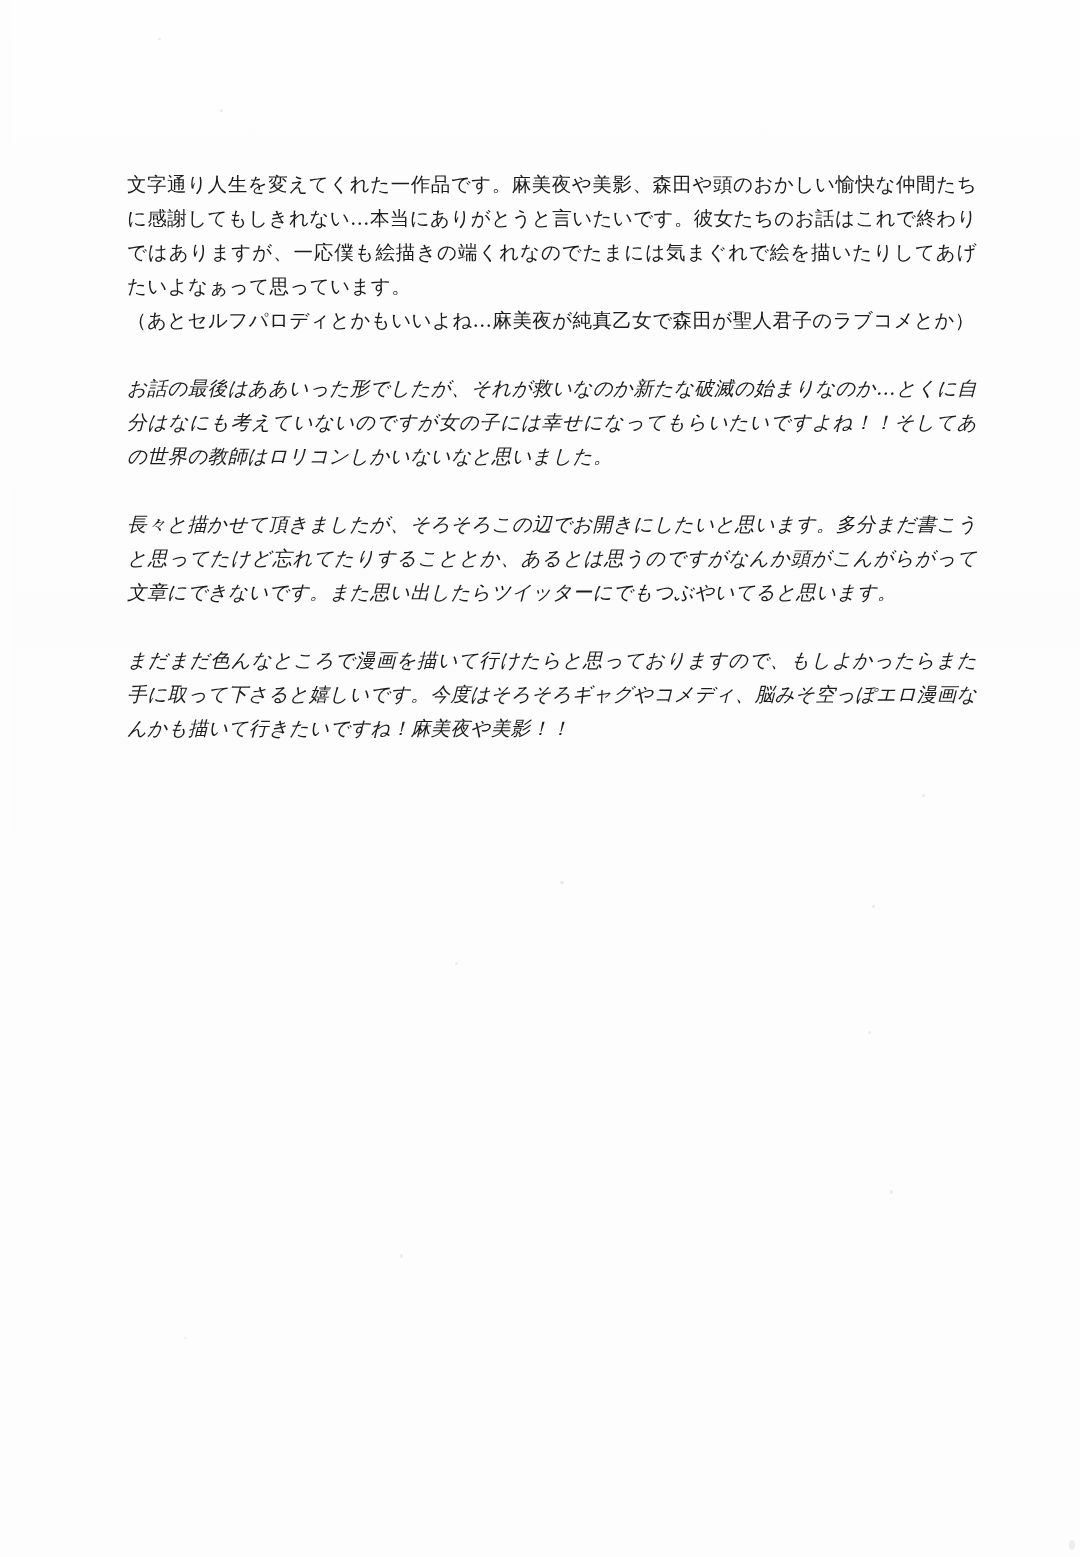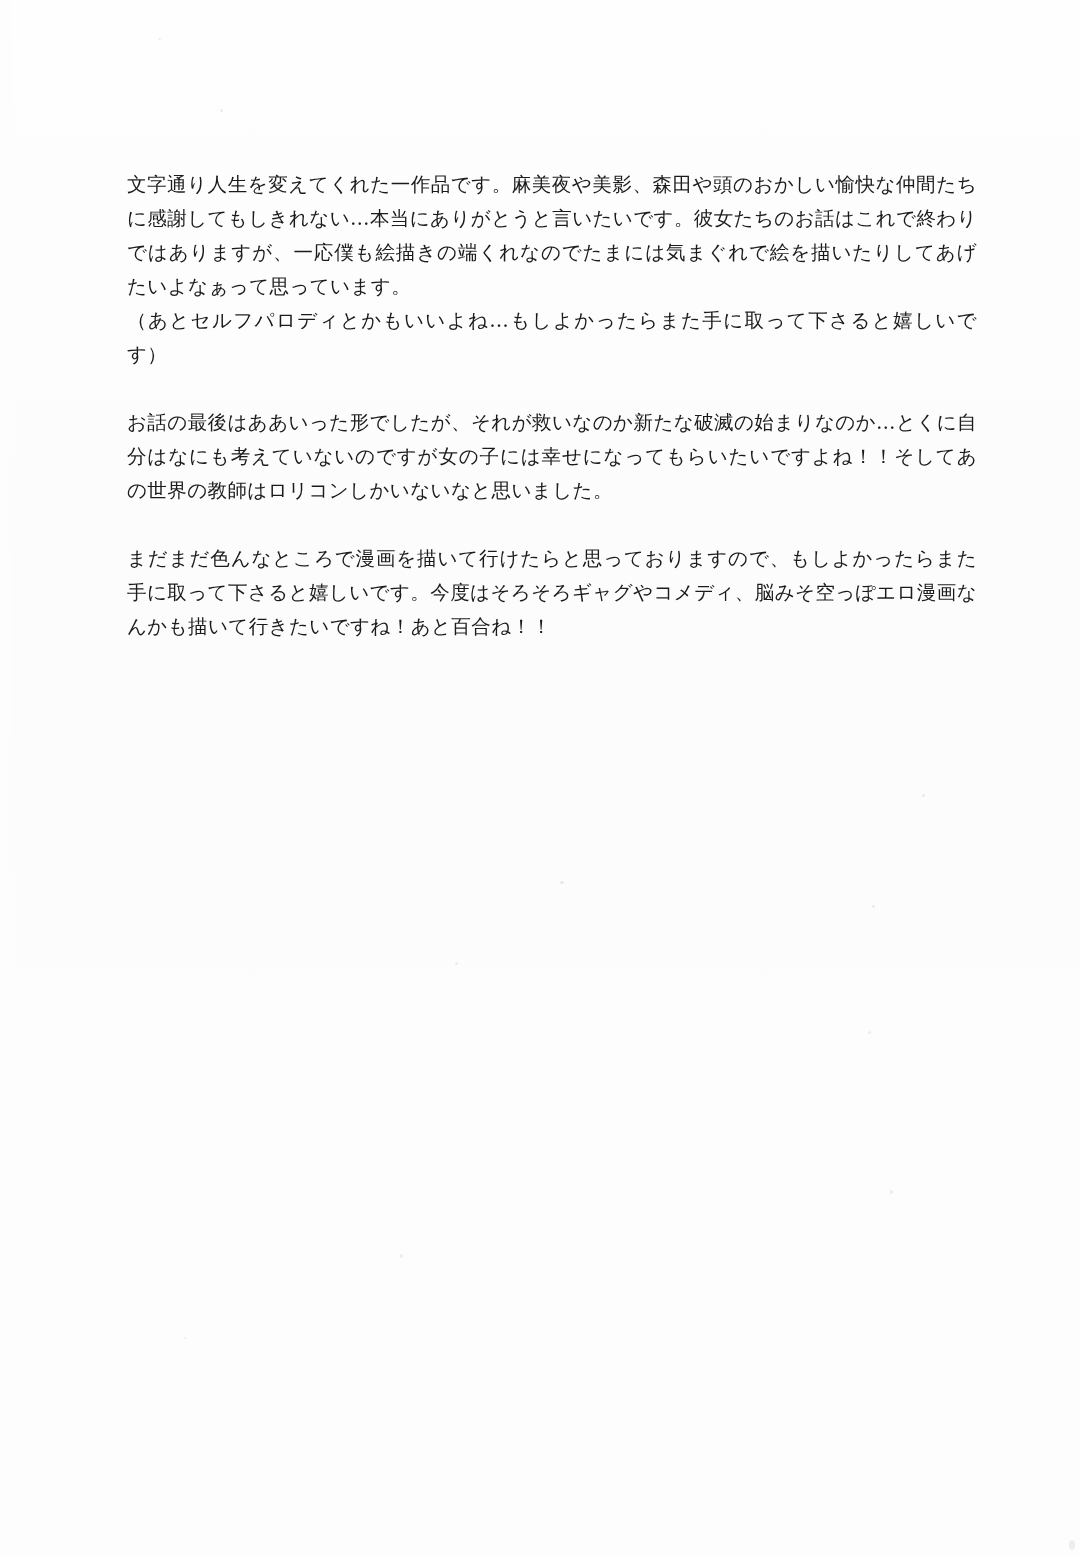--- a/index.html
+++ b/index.html
@@ -34,20 +34,21 @@
     margin: 0;
     font-size: 19.5px;
     line-height: 34px;
     letter-spacing: 0.4px;
     text-align: justify;
     text-justify: inter-ideograph;
     font-weight: 500;
   }
   .text-block p.gap-before {
     margin-top: 34px;
+    font-style: italic;
   }
   
   .speck {
     position: absolute;
     border-radius: 50%;
     background: #cfcfcf;
     opacity: 0.55;
   }
   .s1  { left: 147px;  top: 38px;   width: 3px; height: 2px; opacity: 0.35; }
   .s2  { left: 209px;  top: 109px;  width: 3px; height: 3px; opacity: 0.4; }
@@ -62,23 +63,24 @@
   .s11 { left: 173px;  top: 1337px; width: 3px; height: 2px; opacity: 0.3; }
   .s12 { left: 1058px; top: 1540px; width: 6px; height: 10px; opacity: 0.35; }
 </style>
 </head>
 <body>
 
 <div class="page">
 
   <div class="text-block">
     <p>文字通り人生を変えてくれた一作品です。麻美夜や美影、森田や頭のおかしい愉快な仲間たちに感謝してもしきれない…本当にありがとうと言いたいです。彼女たちのお話はこれで終わりではありますが、一応僕も絵描きの端くれなのでたまには気まぐれで絵を描いたりしてあげたいよなぁって思っています。</p>
-    <p>（あとセルフパロディとかもいいよね…もしよかったらまた手に取って下さると嬉しいです）</p>
+    <p>（あとセルフパロディとかもいいよね…麻美夜が純真乙女で森田が聖人君子のラブコメとか）</p>
     <p class="gap-before">お話の最後はああいった形でしたが、それが救いなのか新たな破滅の始まりなのか…とくに自分はなにも考えていないのですが女の子には幸せになってもらいたいですよね！！そしてあの世界の教師はロリコンしかいないなと思いました。</p>
-    <p class="gap-before">まだまだ色んなところで漫画を描いて行けたらと思っておりますので、もしよかったらまた手に取って下さると嬉しいです。今度はそろそろギャグやコメディ、脳みそ空っぽエロ漫画なんかも描いて行きたいですね！あと百合ね！！</p>
+    <p class="gap-before">長々と描かせて頂きましたが、そろそろこの辺でお開きにしたいと思います。多分まだ書こうと思ってたけど忘れてたりすることとか、あるとは思うのですがなんか頭がこんがらがって文章にできないです。また思い出したらツイッターにでもつぶやいてると思います。</p>
+    <p class="gap-before">まだまだ色んなところで漫画を描いて行けたらと思っておりますので、もしよかったらまた手に取って下さると嬉しいです。今度はそろそろギャグやコメディ、脳みそ空っぽエロ漫画なんかも描いて行きたいですね！麻美夜や美影！！</p>
   </div>
 
   <div class="speck s1"></div>
   <div class="speck s2"></div>
   <div class="speck s3"></div>
   <div class="speck s4"></div>
   <div class="speck s5"></div>
   <div class="speck s6"></div>
   <div class="speck s7"></div>
   <div class="speck s8"></div>

